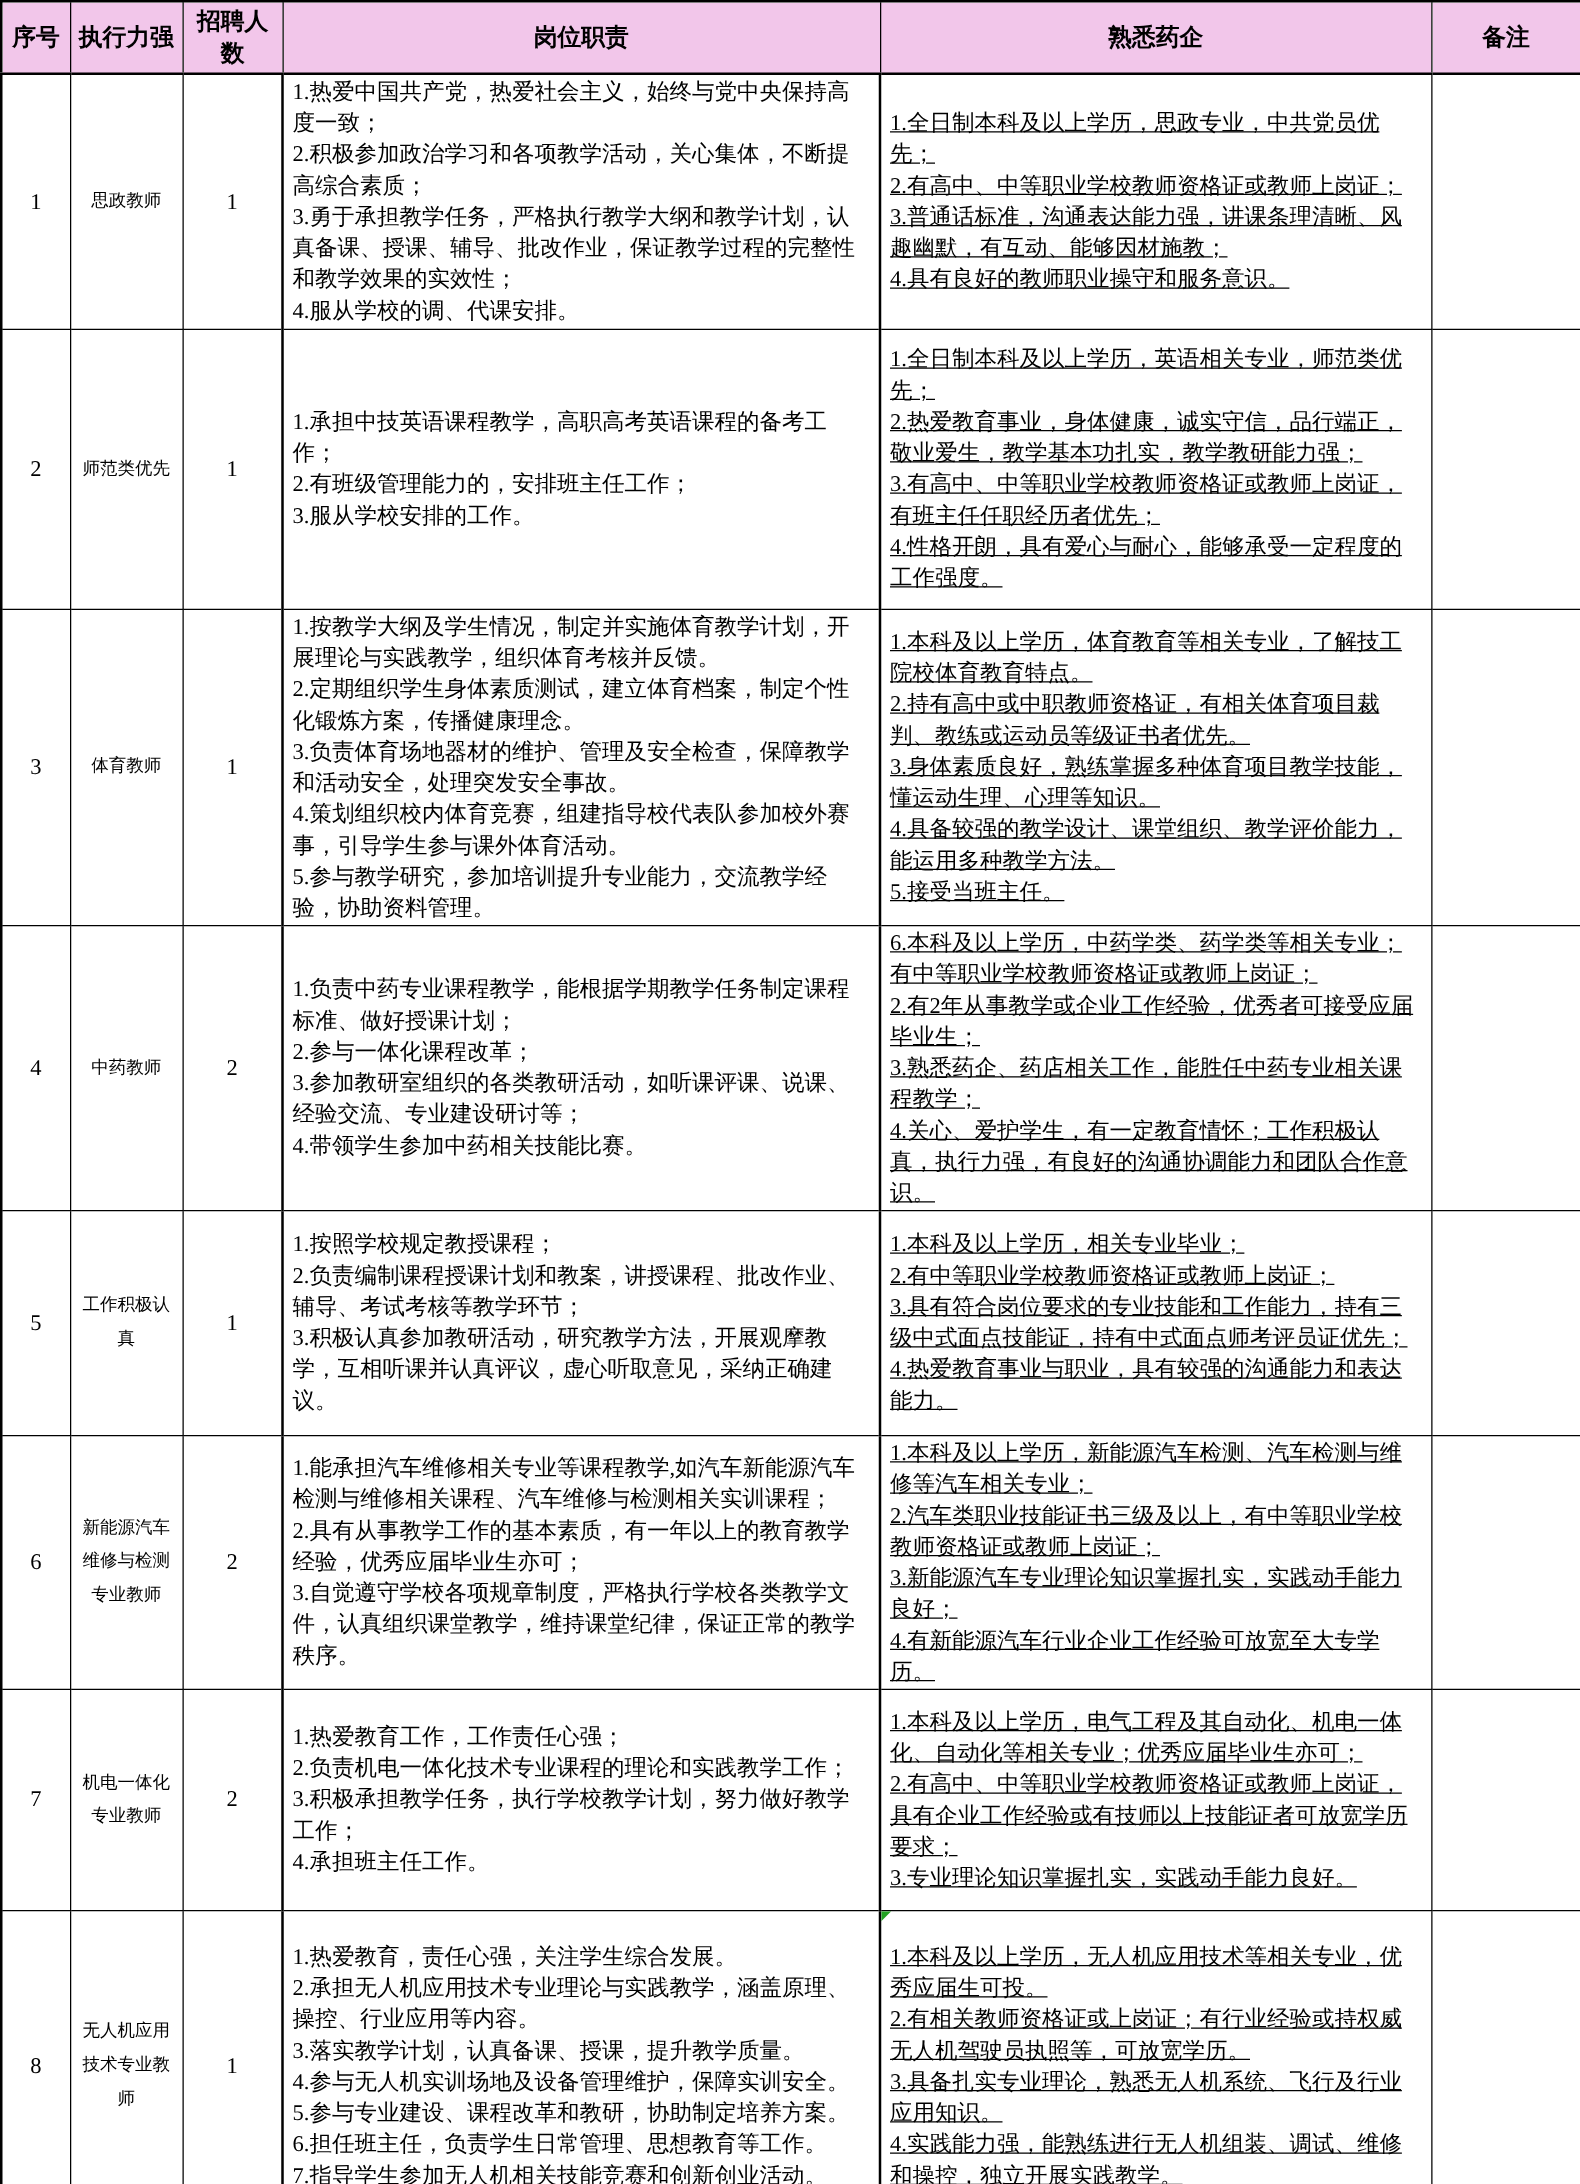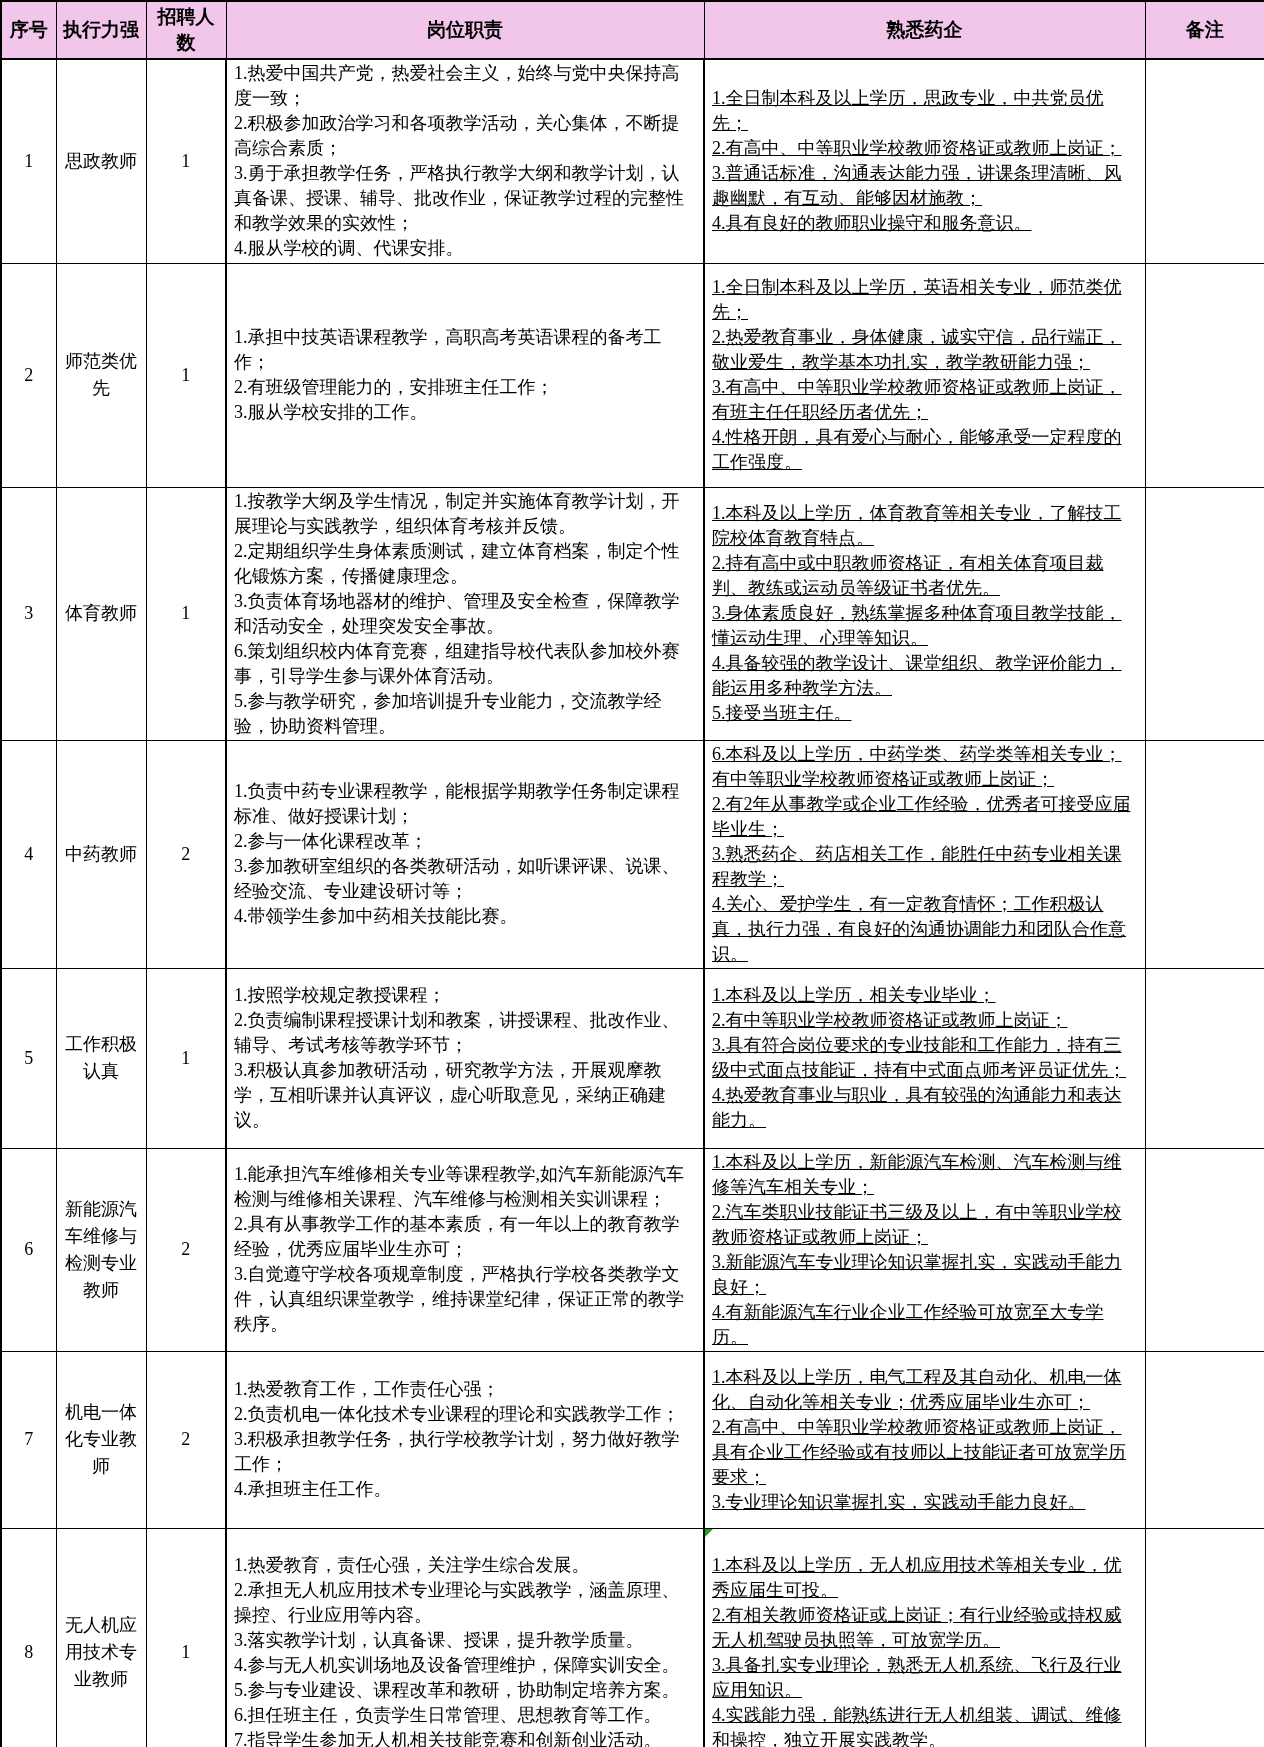--- a/index.html
+++ b/index.html
@@ -17,21 +17,21 @@
     text-align:left;font-size:18px;line-height:25px;
     padding:1px 7px;white-space:pre-line;
   }
   col.c-no{width:55px;}
   col.c-name{width:90px;}
   col.c-count{width:80px;}
   col.c-duty{width:478px;}
   col.c-req{width:441px;}
   col.c-note{width:120px;}
   td.duty,td.req{border-left:2px solid #000;}
-  td.namecell{font-size:18px;line-height:27px;}
+  td.namecell{font-size:14px;line-height:27px;}
   td.req{position:relative;text-decoration:underline;}
   .corner-marker{
     position:absolute;top:0;left:0;width:0;height:0;
     border-top:8px solid #21A121;border-right:8px solid transparent;
   }
 </style>
 </head>
 <body>
 
 <table>
@@ -81,21 +81,21 @@
 4.性格开朗，具有爱心与耐心，能够承受一定程度的工作强度。</td>
       <td class="center"></td>
     </tr>
     <tr style="height:252px;">
       <td class="center">3</td>
       <td class="center namecell">体育教师</td>
       <td class="center">1</td>
       <td class="textcell duty">1.按教学大纲及学生情况，制定并实施体育教学计划，开展理论与实践教学，组织体育考核并反馈。
 2.定期组织学生身体素质测试，建立体育档案，制定个性化锻炼方案，传播健康理念。
 3.负责体育场地器材的维护、管理及安全检查，保障教学和活动安全，处理突发安全事故。
-6.策划组织校内体育竞赛，组建指导校代表队参加校外赛事，引导学生参与课外体育活动。
+4.策划组织校内体育竞赛，组建指导校代表队参加校外赛事，引导学生参与课外体育活动。
 5.参与教学研究，参加培训提升专业能力，交流教学经验，协助资料管理。</td>
       <td class="textcell req">1.本科及以上学历，体育教育等相关专业，了解技工院校体育教育特点。
 2.持有高中或中职教师资格证，有相关体育项目裁判、教练或运动员等级证书者优先。
 3.身体素质良好，熟练掌握多种体育项目教学技能，懂运动生理、心理等知识。
 4.具备较强的教学设计、课堂组织、教学评价能力，能运用多种教学方法。
 5.接受当班主任。</td>
       <td class="center"></td>
     </tr>
     <tr style="height:226px;">
       <td class="center">4</td>

